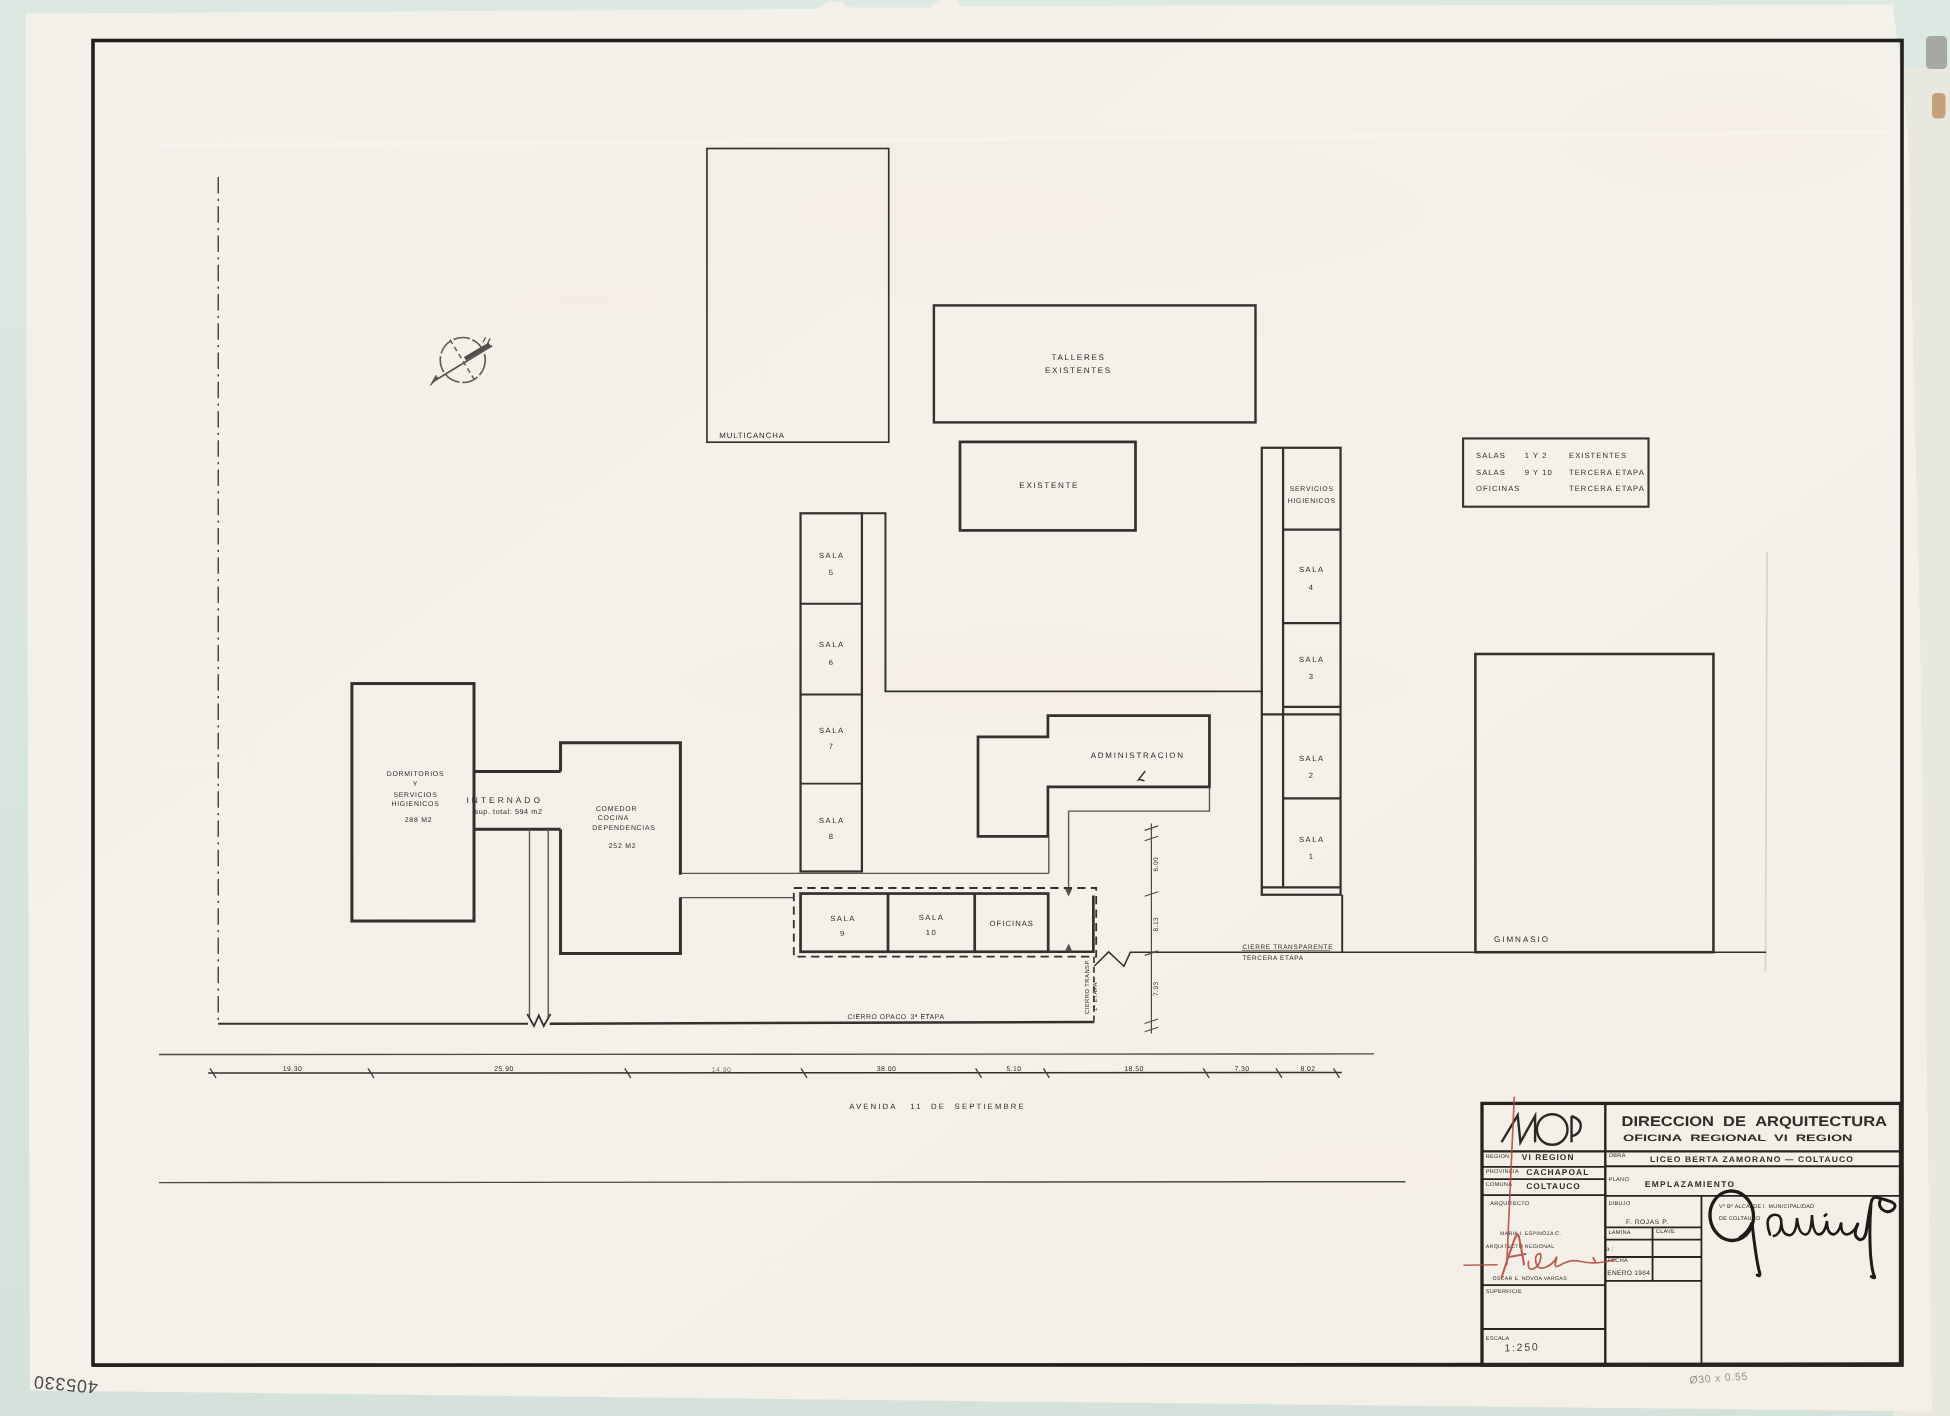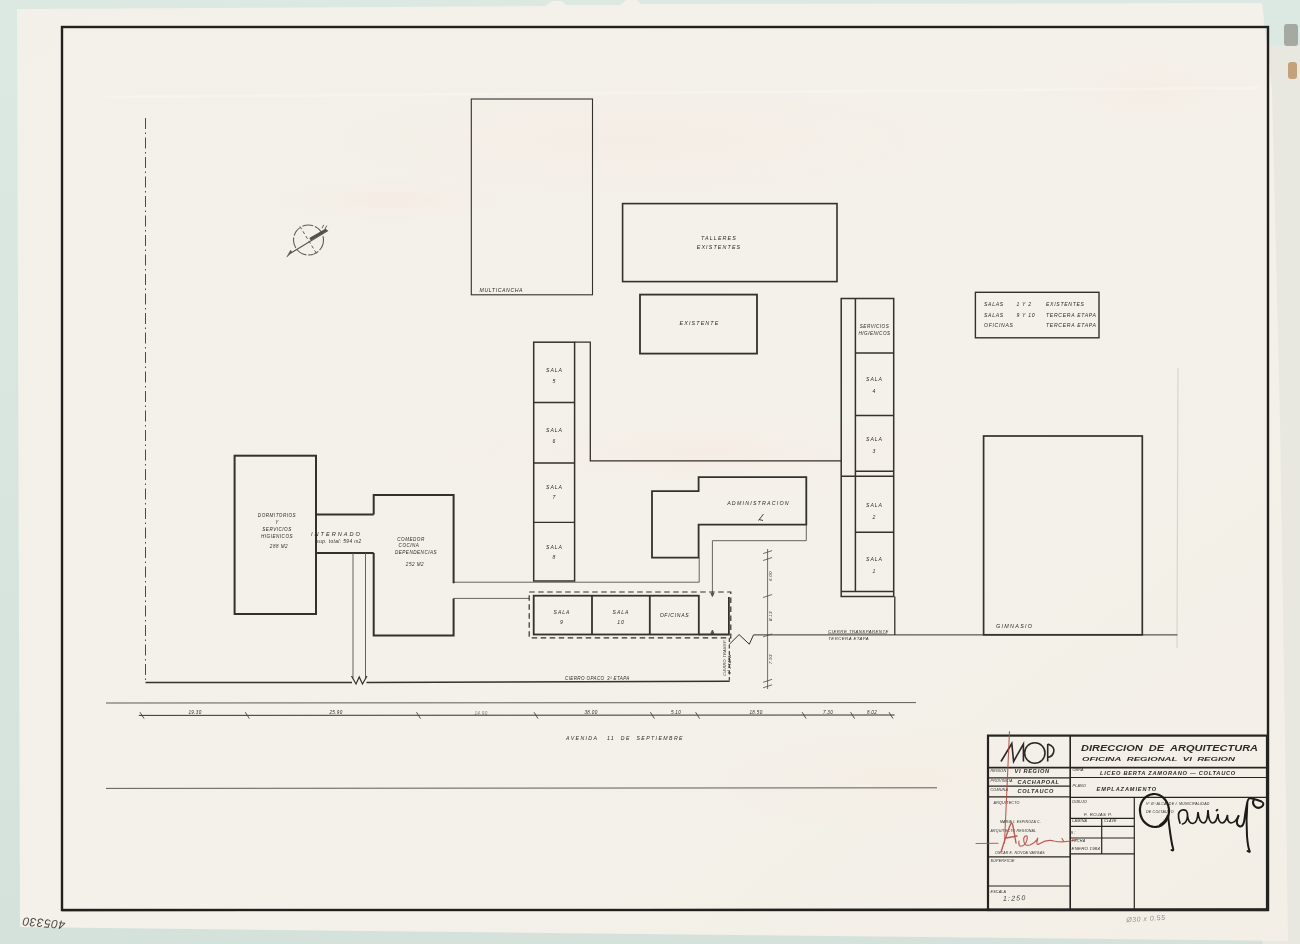--- a/index.html
+++ b/index.html
@@ -1,16 +1,16 @@
 <!DOCTYPE html>
 <html><head>
 <meta charset="utf-8">
 <style>
   html,body{margin:0;padding:0;background:#cfdcd6;}
-  #stage{position:relative;width:1300px;height:944px;overflow:hidden;background:#fde047;font-style:italic;}
+  #stage{position:relative;width:1300px;height:944px;overflow:hidden;background:#fde047;}
   svg{position:absolute;left:0;top:0;}
   text{font-family:"Liberation Sans",sans-serif;fill:#2e2c28;}
 </style>
 </head>
 <body>
 <div id="stage">
 <svg width="1300" height="944" viewBox="0 0 1300 944">
 <defs>
   <radialGradient id="pstain1" cx="50%" cy="50%" r="50%">
     <stop offset="0%" stop-color="#f7e9df" stop-opacity="0.9"></stop>

